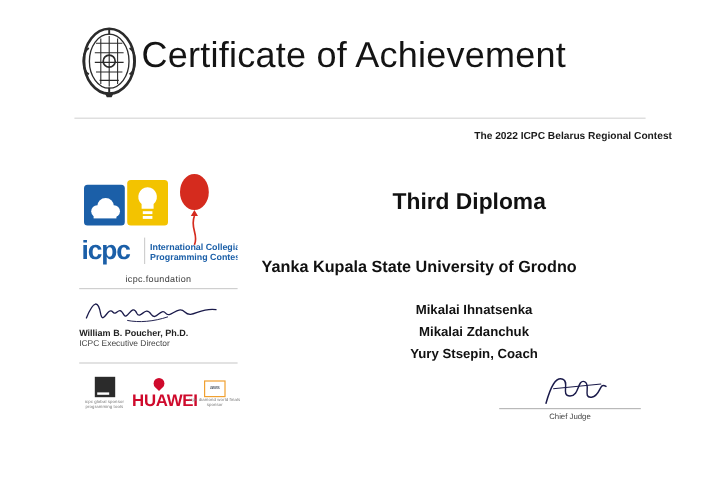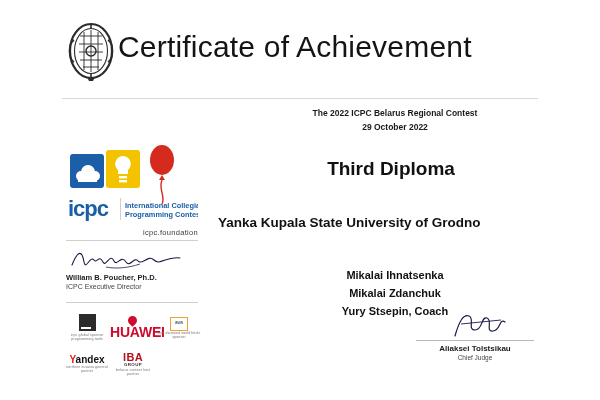--- a/index.html
+++ b/index.html
@@ -58,21 +58,21 @@
     height: 1px;
     background: #d8d8d8;
   }
 
   
   .contest-line1 {
     position: absolute;
     top: 108px;
     left: 230px;
     width: 330px;
-    text-align: center;
+    text-align: right;
     font-size: 8.5px;
     font-weight: bold;
     color: #1a1a1a;
   }
   .contest-line2 {
     position: absolute;
     top: 122px;
     left: 230px;
     width: 330px;
     text-align: center;
@@ -98,21 +98,20 @@
     font-size: 13.5px;
     font-weight: bold;
     color: #111111;
   }
   .members {
     position: absolute;
     top: 250px;
     left: 230px;
     width: 330px;
     text-align: center;
-    margin-top: 16px;
   }
   .member {
     font-size: 11px;
     font-weight: bold;
     color: #111111;
     line-height: 18px;
   }
 
   
   .icpc-logo {
@@ -122,21 +121,21 @@
     width: 132px;
     height: 92px;
   }
   .icpc-logo svg { display: block; }
 
   .icpc-foundation {
     position: absolute;
     left: 66px;
     top: 228px;
     width: 132px;
-    text-align: right;
+    text-align: center;
     font-size: 7.5px;
     color: #3a3a3a;
     letter-spacing: 0.3px;
   }
   .divider-left {
     position: absolute;
     left: 66px;
     top: 240px;
     width: 132px;
     height: 1px;
@@ -309,21 +308,20 @@
         <path d="M12 20 C6 24, 6 38, 12 42" fill="none" stroke="#2b2b2b" stroke-width="1.6"></path>
         <path d="M46 20 C52 24, 52 38, 46 42" fill="none" stroke="#2b2b2b" stroke-width="1.6"></path>
         <path d="M25 57 L33 57 L31 61 L27 61 Z" fill="#2b2b2b"></path>
       </svg>
     </div>
     <div class="title">Certificate of Achievement</div>
     <div class="header-rule"></div>
   </div>
 
   <div class="contest-line1">The 2022 ICPC Belarus Regional Contest</div>
-  <div class="contest-line2">29 October 2022</div>
 
   <div class="award">Third Diploma</div>
   <div class="institution">Yanka Kupala State University of Grodno</div>
 
   <div class="members">
     <div class="member">Mikalai Ihnatsenka</div>
     <div class="member">Mikalai Zdanchuk</div>
     <div class="member">Yury Stsepin, Coach</div>
   </div>
 
@@ -383,42 +381,27 @@
         <span class="sponsor-caption">icpc global sponsor programming tools</span>
       </div>
       <div class="sponsor-cell">
         <span class="huawei-flower"></span><span class="huawei-mark">HUAWEI</span>
       </div>
       <div class="sponsor-cell">
         <span class="amazon-mark">aws</span>
         <span class="sponsor-caption">icpc diamond world finals sponsor</span>
       </div>
     </div>
-    <div class="sponsor-row">
-      <div class="sponsor-cell">
-        <span class="yandex-mark"><span class="y">Y</span>andex</span>
-        <span class="sponsor-caption">northern eurasia general partner</span>
-      </div>
-      <div class="sponsor-cell">
-        <span class="iba-mark">
-          <span>IBA</span>
-          <span class="iba-sub">GROUP</span>
-        </span>
-        <span class="sponsor-caption">belarus contest host partner</span>
-      </div>
-      <div class="sponsor-cell"></div>
-    </div>
   </div>
 
   <div class="sig-right">
     <div class="scribble-r">
       <svg width="120" height="30" viewBox="0 0 120 30">
         <path d="M40 26 C44 12, 48 4, 54 6 C60 8, 52 20, 60 20 C68 20, 66 6, 72 8
                  C78 10, 70 22, 78 21 C86 20, 84 8, 90 12" fill="none" stroke="#1a1a4a" stroke-width="1.2" stroke-linecap="round"></path>
         <path d="M46 14 L86 10" fill="none" stroke="#1a1a4a" stroke-width="0.9"></path>
       </svg>
     </div>
     <div class="rule"></div>
-    <div class="judge-name">Aliaksei Tolstsikau</div>
     <div class="judge-role">Chief Judge</div>
   </div>
 
 </div>
 
 </body></html>

